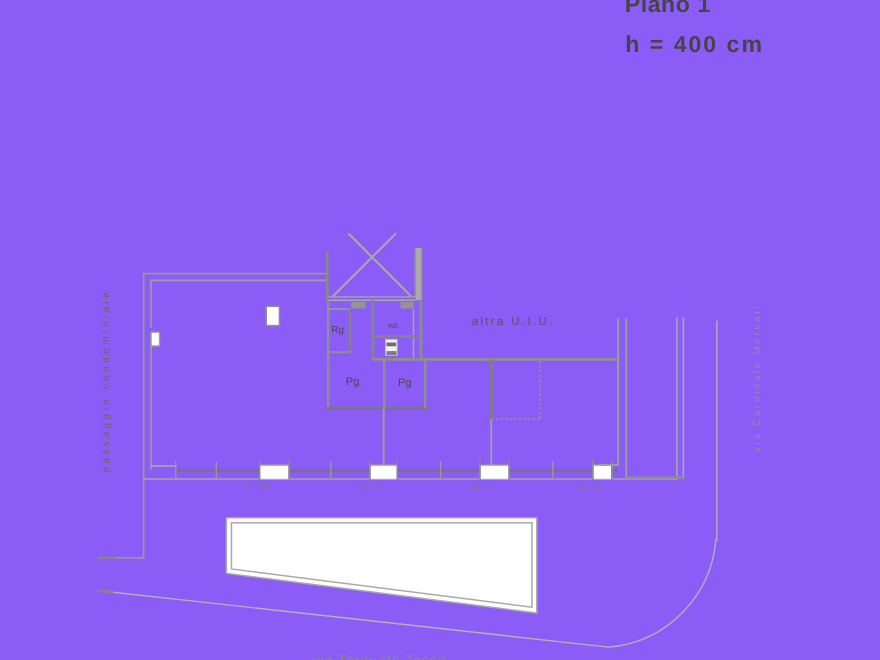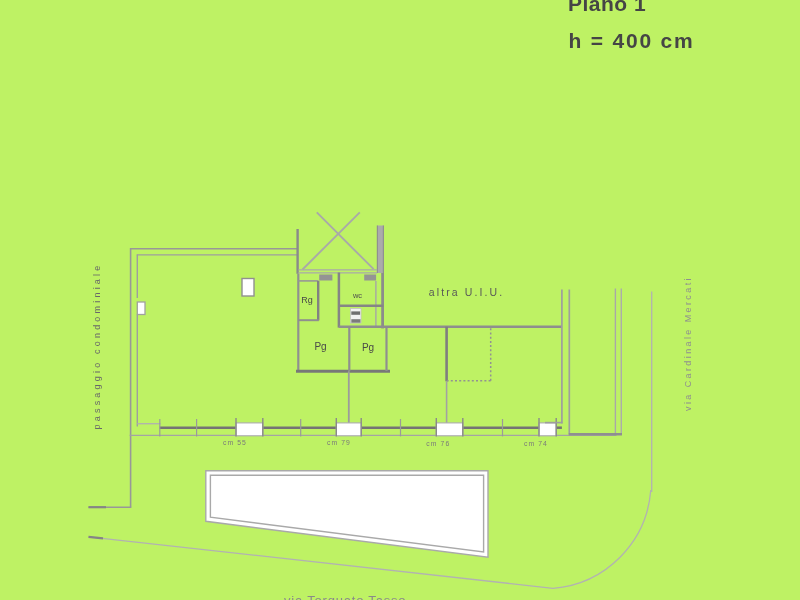--- a/index.html
+++ b/index.html
@@ -1,16 +1,16 @@
 <!DOCTYPE html>
 <html><head>
 <meta charset="utf-8">
 <style>
 html,body{margin:0;padding:0;background:#ffffff;}
-#page{position:relative;width:800px;height:600px;overflow:hidden;background:#bef264;font-family:"Liberation Sans",sans-serif;}
+#page{position:relative;width:800px;height:600px;overflow:hidden;background:#8b5cf6;font-family:"Liberation Sans",sans-serif;}
 #plansvg{position:absolute;left:0;top:0;filter:blur(0.65px);}
 </style>
 </head>
 <body>
 <div id="page">
 <svg id="plansvg" width="800" height="600" viewBox="0 0 800 600">
 
 <g font-family="Liberation Sans, sans-serif" font-weight="bold" fill="#454545">
 <text x="568" y="10.5" font-size="21" letter-spacing="0.5">Piano 1</text>
 <text x="568.5" y="47.5" font-size="21" letter-spacing="1.8">h = 400 cm</text>

